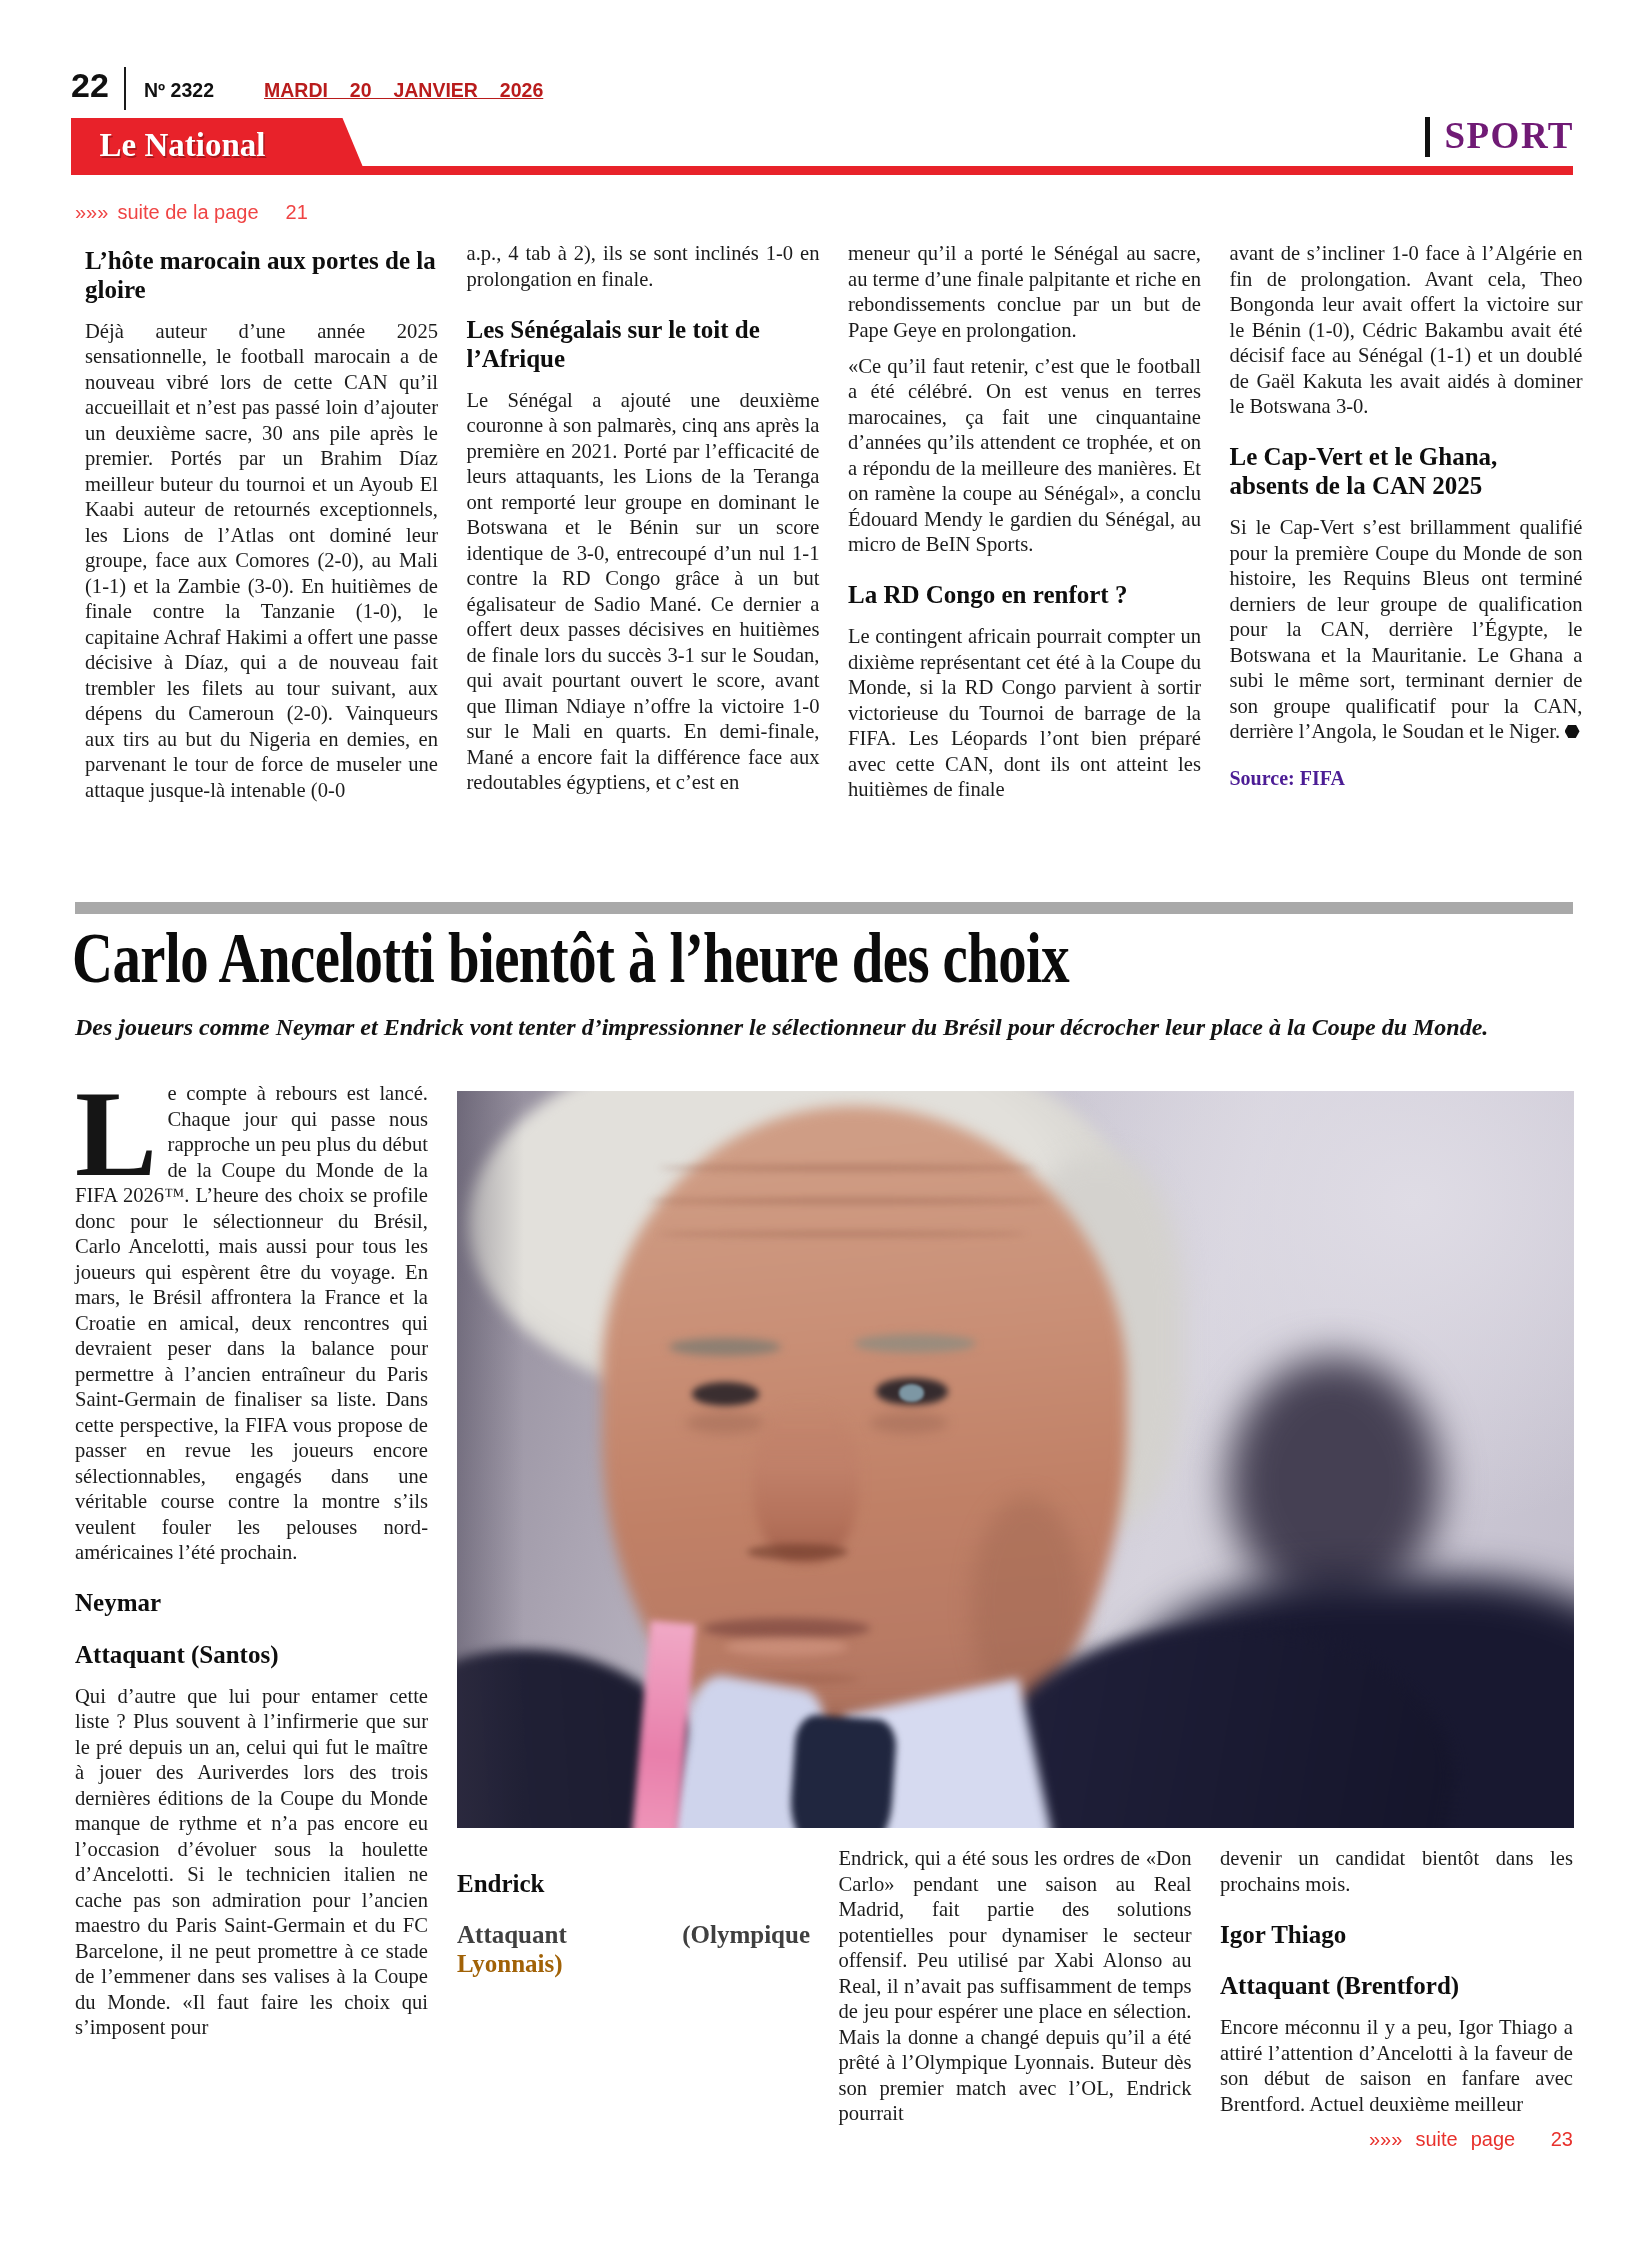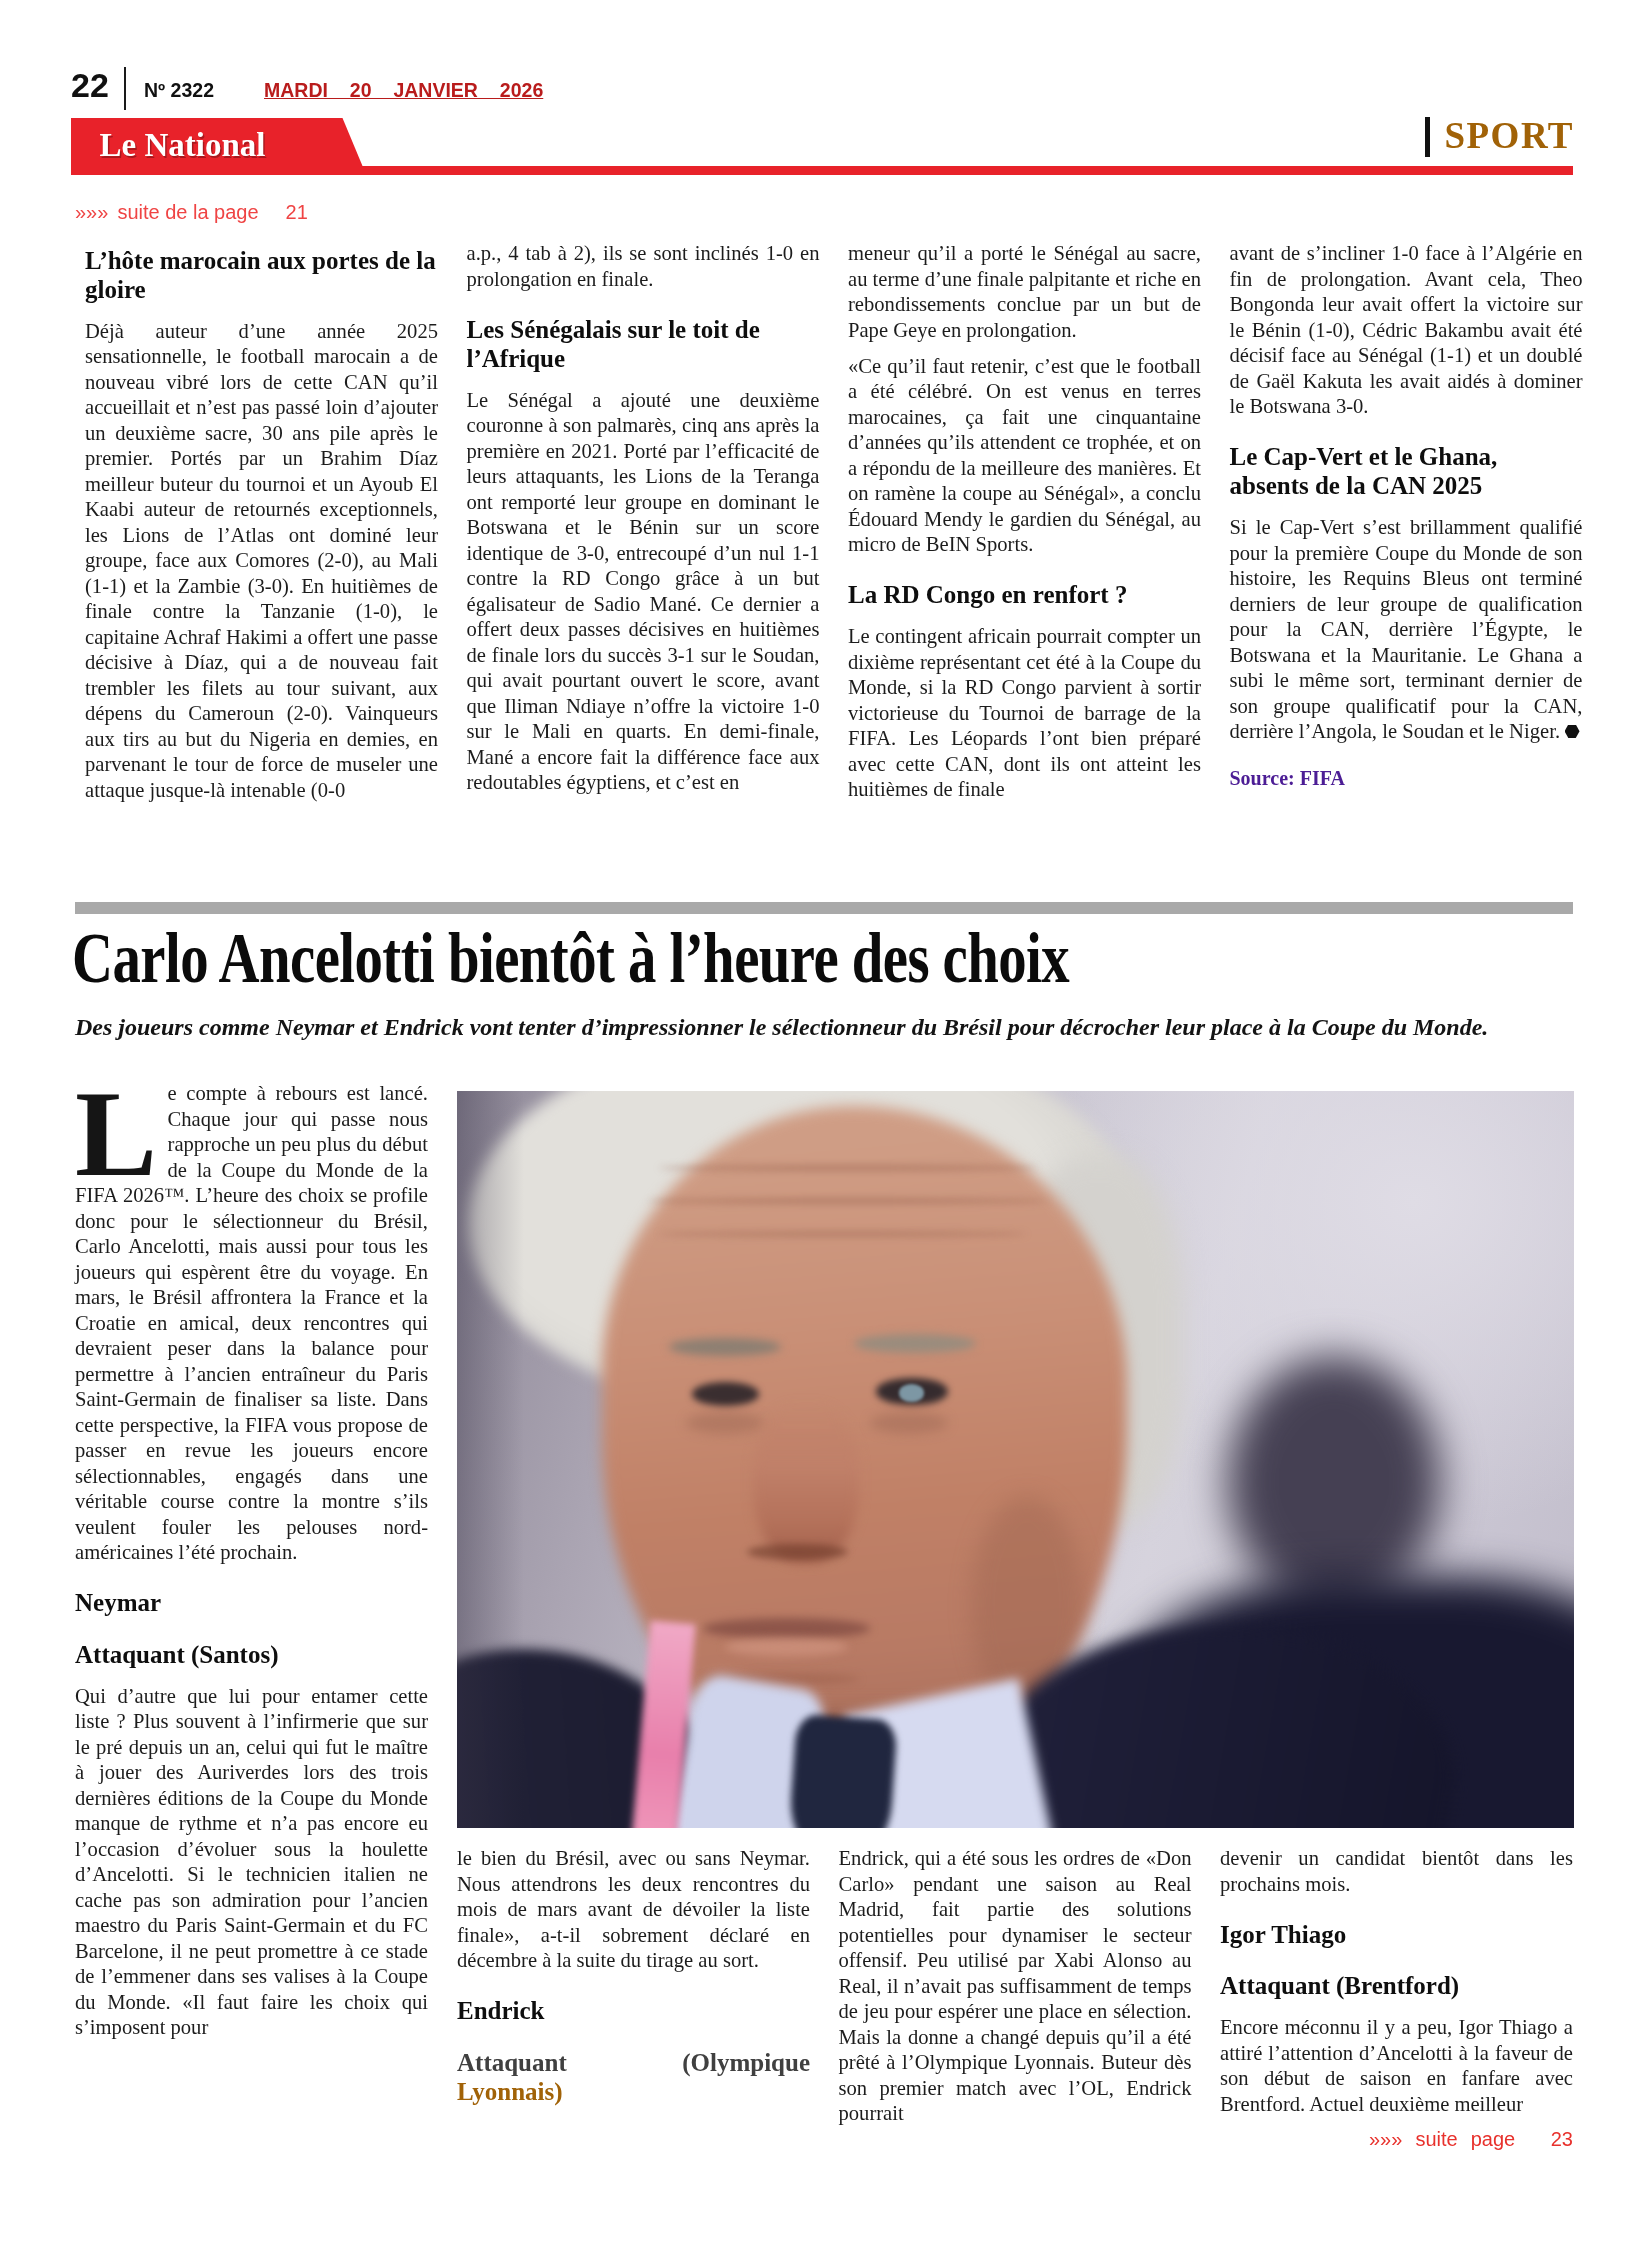--- a/index.html
+++ b/index.html
@@ -10,21 +10,21 @@
   
   .pageno{left:71px;top:66px;font:bold 34px "Liberation Sans",sans-serif;color:#111;}
   .hdr-vbar{left:124px;top:67px;width:2.2px;height:43px;background:#1a1a1a;}
   .issue{left:144px;top:79px;font:bold 19.5px "Liberation Sans",sans-serif;color:#111;}
   .date{left:264px;top:79px;font:bold 19.5px "Liberation Sans",sans-serif;color:#b91c1c;word-spacing:16.5px;text-decoration:underline;}
   .banner{left:71px;top:118px;width:294px;height:54px;background:#e8222a;
           clip-path:polygon(0 0, calc(100% - 22.5px) 0, 100% 100%, 0 100%);
           display:flex;align-items:center;padding-left:28.5px;box-sizing:border-box;}
   .masthead{font:bold 33px "Liberation Serif",serif;color:#ffffff;text-shadow:1.5px 1.5px 0 rgba(0,0,0,.28);}
   .sport-vbar{left:1425px;top:117px;width:4.5px;height:40px;background:#111;}
-  .sport{right:76px;top:114px;font:bold 37px "Liberation Serif",serif;letter-spacing:1.5px;color:#a16207;}
+  .sport{right:76px;top:114px;font:bold 37px "Liberation Serif",serif;letter-spacing:1.5px;color:#701a75;}
   .red-rule{left:71px;top:166px;width:1502px;height:9px;background:#e8222a;}
 
   .cont-top{left:75px;top:201px;font:20px "Liberation Sans",sans-serif;color:#ef4444;}
   .cont-top .arr{margin-right:9px;}
   .cont-top .pg{margin-left:27px;}
 
   
   .topcols{left:75px;top:241px;width:1498px;display:grid;
            grid-template-columns:repeat(4,353px);column-gap:28.5px;margin-left:10px;}
   .col{min-width:0;}
@@ -186,21 +186,20 @@
   <div class="ph-suit-r"></div>
   <div class="ph-collar-l"></div>
   <div class="ph-collar-r"></div>
   <div class="ph-tie"></div>
   <div class="ph-lanyard"></div>
   <div class="ph-left-edge"></div>
 </div>
 
 <div class="abs botcols">
   <div class="col">
-    <p class="body">le bien du Brésil, avec ou sans Neymar. Nous attendrons les deux rencontres du mois de mars avant de dévoiler la liste finale», a-t-il sobrement déclaré en décembre à la suite du tirage au sort.</p>
     <h3 class="sub">Endrick</h3>
     <div class="role-split">
       <span>Attaquant</span>
       <span>(Olympique</span>
     </div>
     <div class="role-l2">Lyonnais)</div>
   </div>
   <div class="col">
     <p class="body">Endrick, qui a été sous les ordres de «Don Carlo» pendant une saison au Real Madrid, fait partie des solutions potentielles pour dynamiser le secteur offensif. Peu utilisé par Xabi Alonso au Real, il n’avait pas suffisamment de temps de jeu pour espérer une place en sélection. Mais la donne a changé depuis qu’il a été prêté à l’Olympique Lyonnais. Buteur dès son premier match avec l’OL, Endrick pourrait</p>
   </div>

